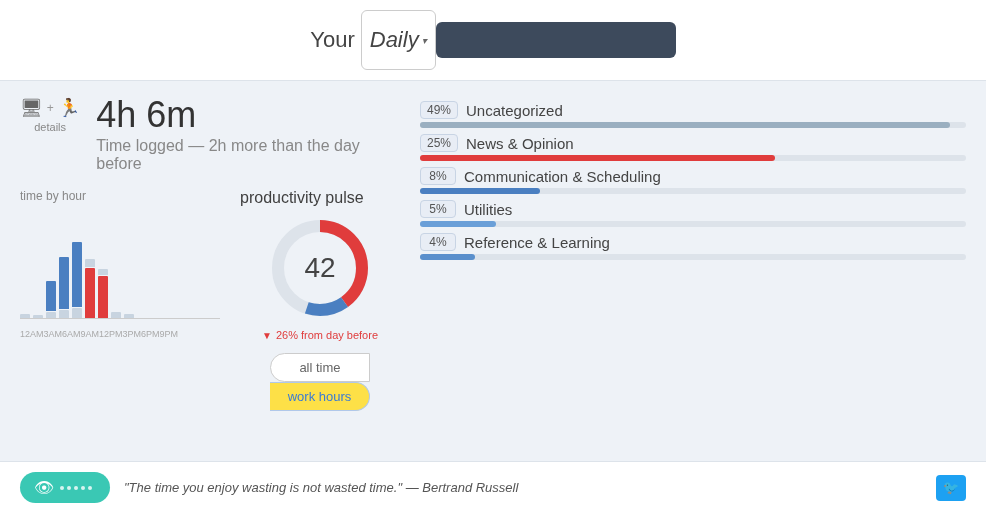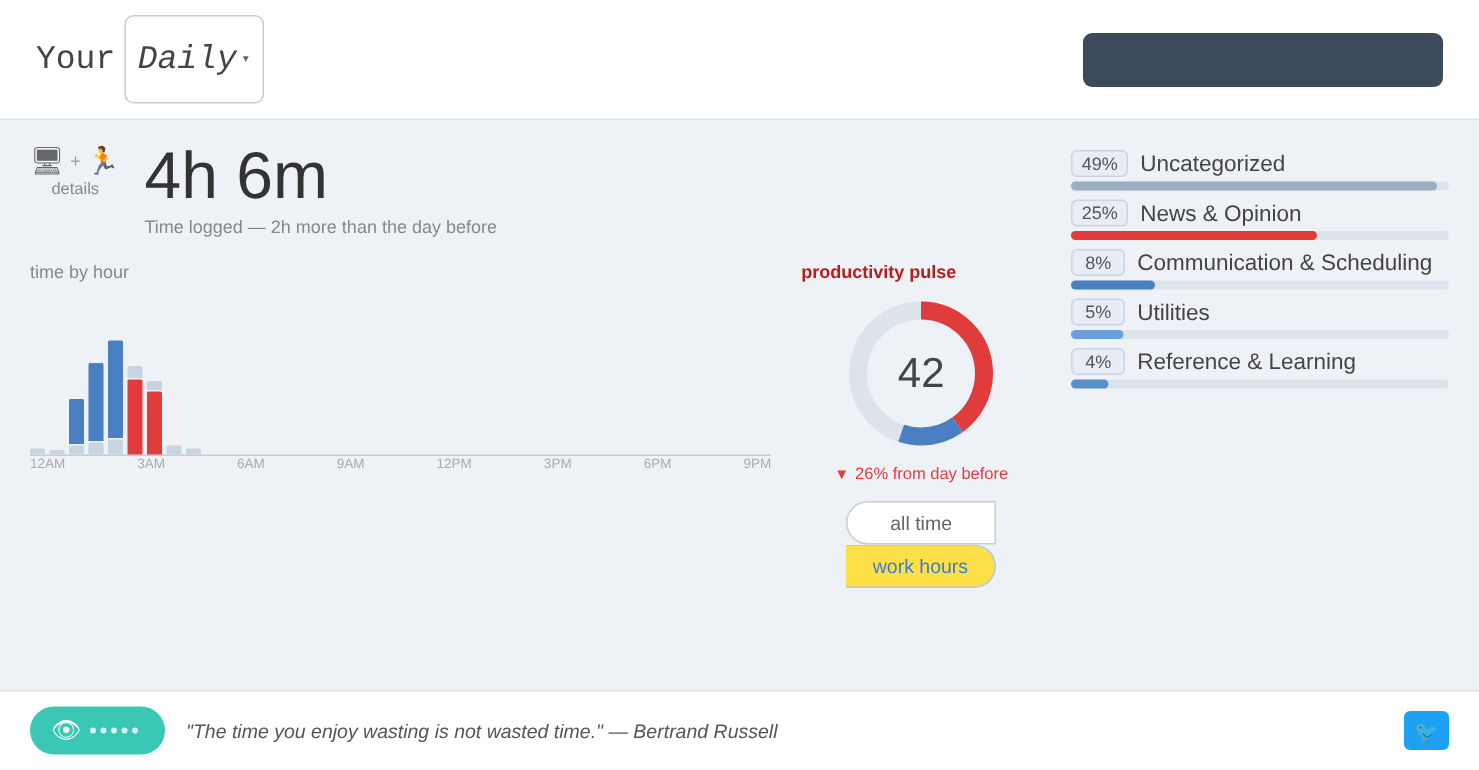--- a/index.html
+++ b/index.html
@@ -19,24 +19,23 @@
       display: flex;
       flex-direction: column;
     }
 
     
     .header {
       background: #fff;
       padding: 10px 24px;
       display: flex;
       align-items: center;
-      justify-content: space-between;
+      justify-content: center;
       border-bottom: 1px solid #dde3ea;
       min-height: 52px;
-      font-family: Liberation Mono, monospace;
     }
 
     .header-title {
       display: flex;
       align-items: center;
       gap: 6px;
       font-size: 22px;
       font-weight: 300;
       color: #444;
     }
@@ -109,28 +108,28 @@
       color: #666;
     }
 
     .device-icons .details-link {
       font-size: 11px;
       color: #888;
       cursor: pointer;
     }
 
     .time-info .big-time {
-      font-size: 44px;
+      font-size: 36px;
       font-weight: 300;
       color: #333;
       line-height: 1;
     }
 
     .time-info .time-sub {
-      font-size: 12px;
+      font-size: 16px;
       color: #888;
       margin-top: 4px;
     }
 
     .charts-row {
       display: flex;
       gap: 20px;
       flex: 1;
     }
 
@@ -176,40 +175,38 @@
       border-radius: 1px 1px 0 0;
     }
 
     .bar-segment.blue { background: #4a7fc1; }
     .bar-segment.gray { background: #c8d4e0; }
     .bar-segment.red { background: #e03c3c; }
 
     .time-labels {
       display: flex;
       justify-content: flex-start;
-      margin-top: 0;
+      margin-top: 10px;
       font-size: 9px;
       color: #aaa;
-      gap: 48px;
     }
 
     
     .donut-section {
       flex: 0 0 160px;
       display: flex;
       flex-direction: column;
       align-items: center;
     }
 
     .donut-label {
-      font-size: 12px;
-      color: #b91c1c;
+      font-size: 16px;
+      color: #404040;
       margin-bottom: 6px;
       align-self: flex-start;
-      font-weight: bold;
     }
 
     .donut-wrapper {
       position: relative;
       width: 110px;
       height: 110px;
     }
 
     .donut-wrapper svg {
       width: 110px;

